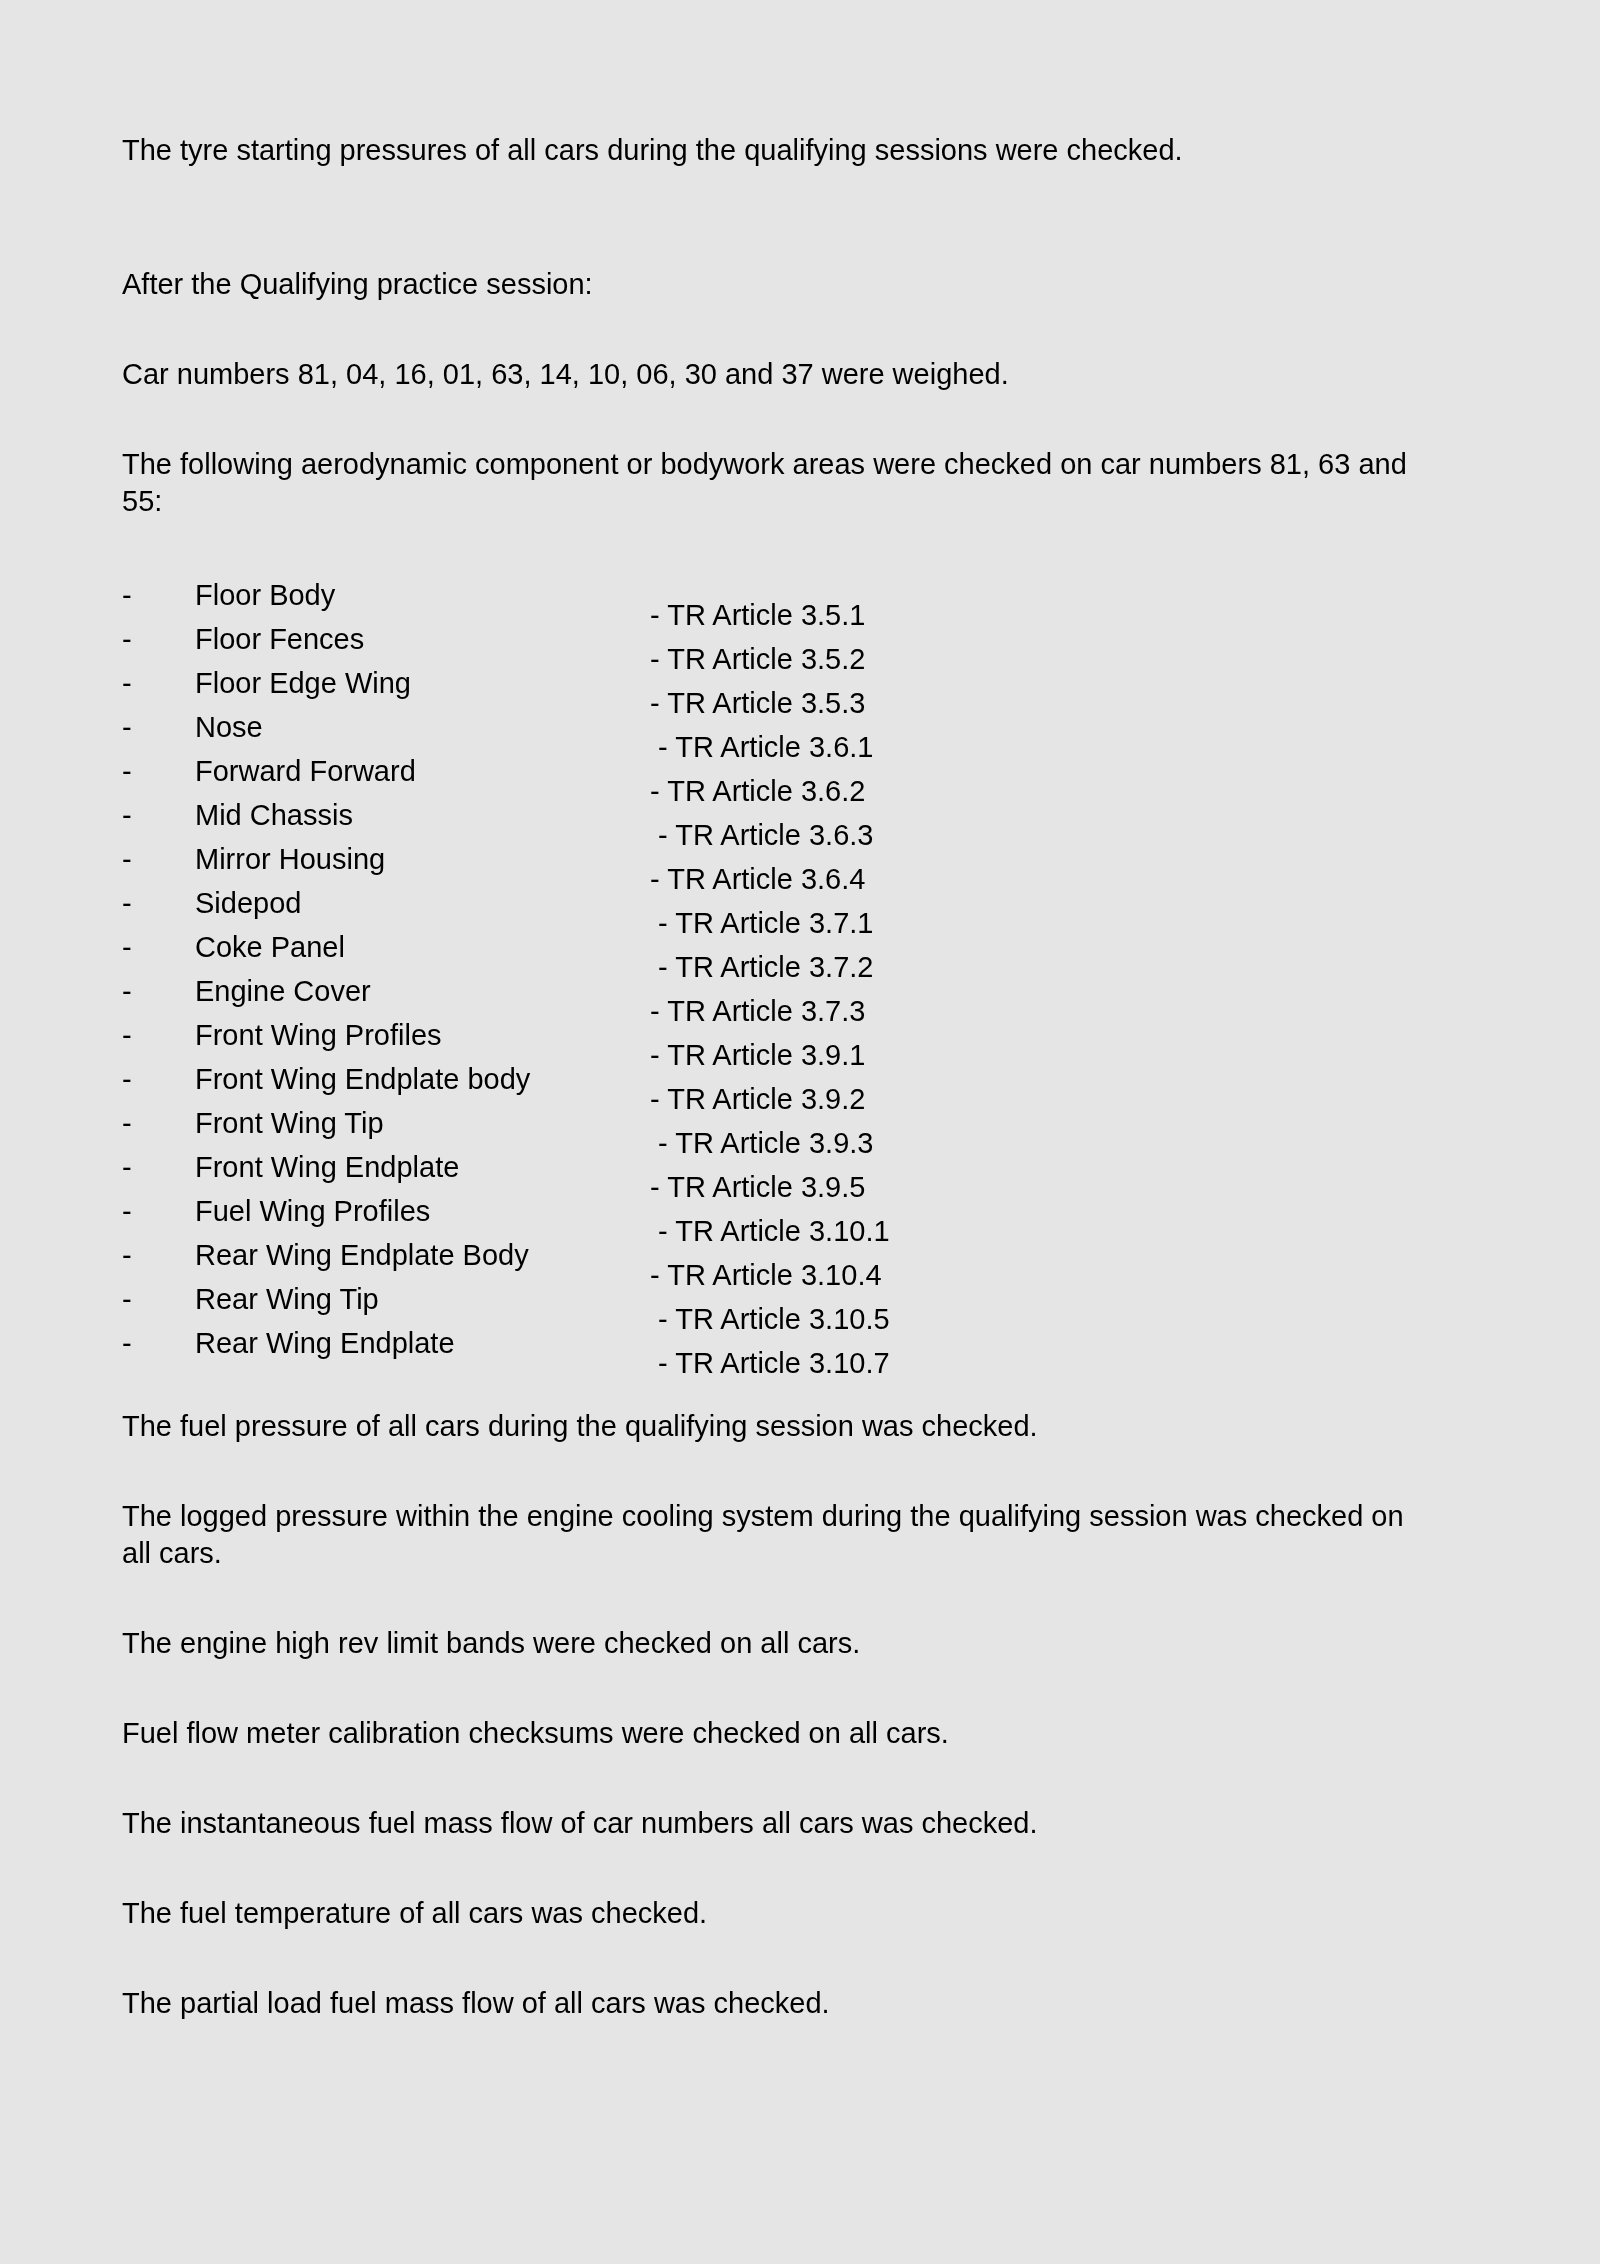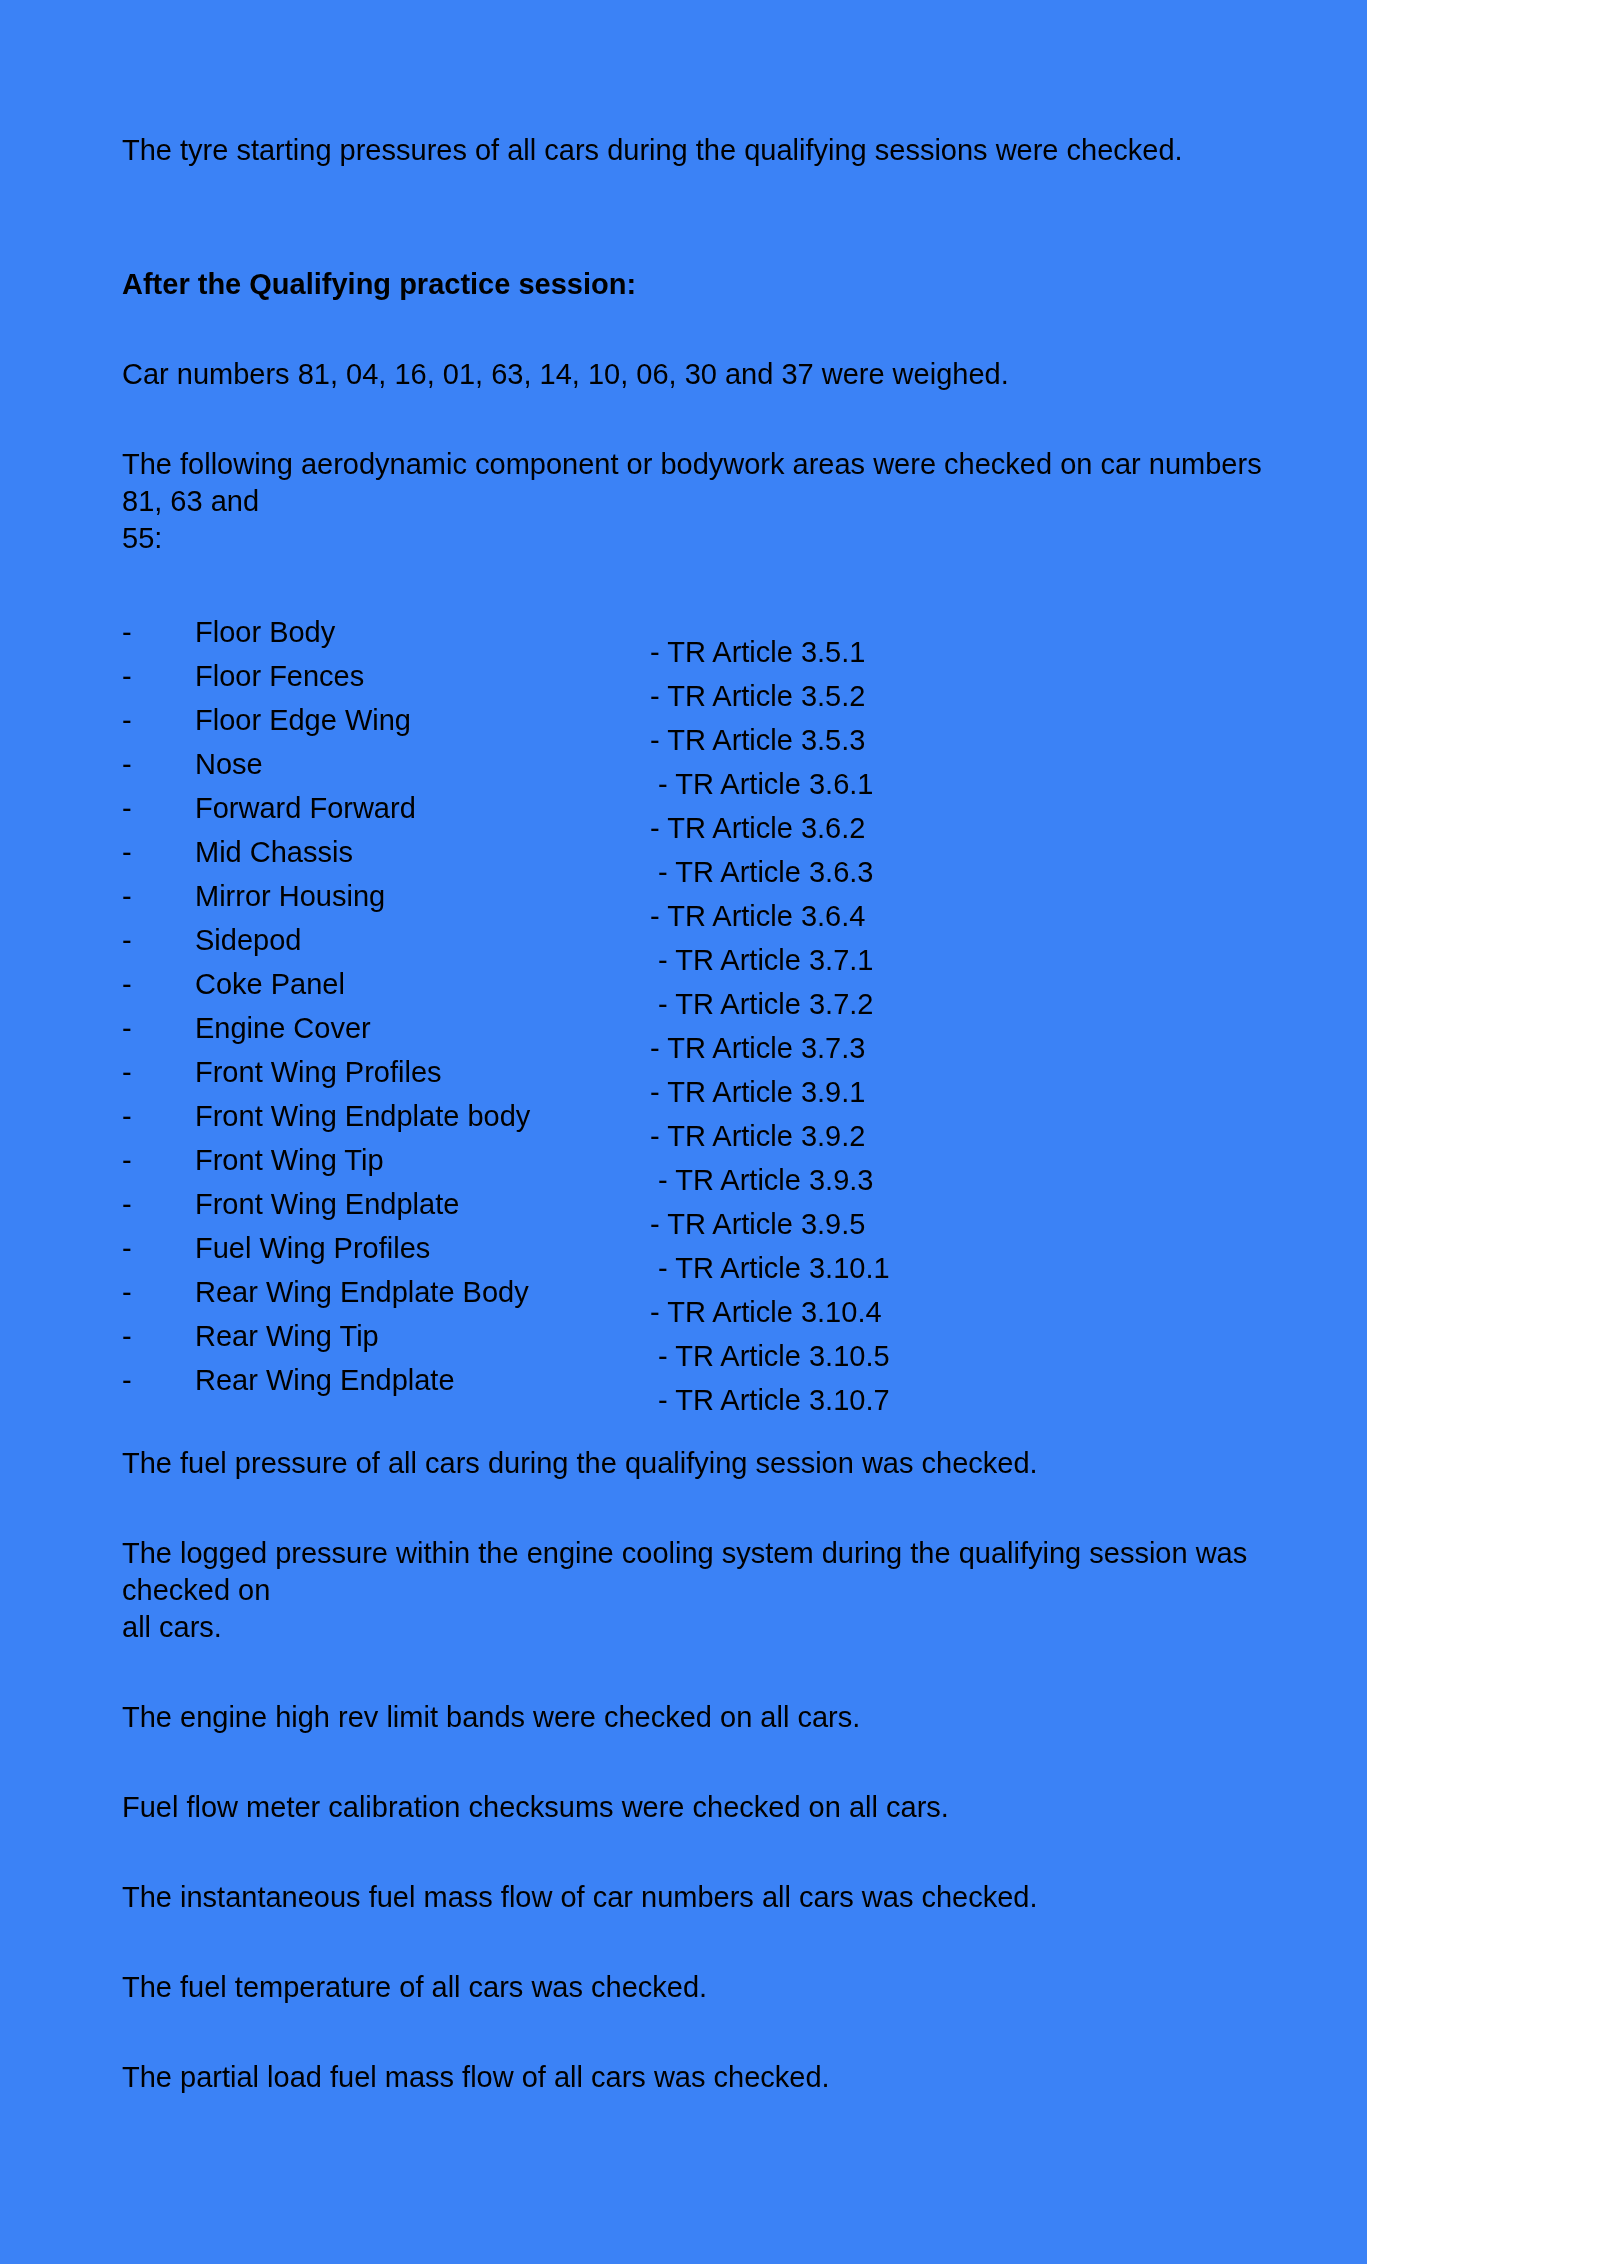--- a/index.html
+++ b/index.html
@@ -2,42 +2,42 @@
 <html><head>
 <meta charset="utf-8">
 <style>
   html, body {
     margin: 0;
     padding: 0;
     background: #ffffff;
   }
   .page {
     position: relative;
-    width: 1367px;
+    width: 1600px;
     height: 2264px;
     box-sizing: border-box;
-    background: #3b82f6;
+    background: #e5e5e5;
     color: #000000;
     font-family: "Liberation Sans", "DejaVu Sans", sans-serif;
     font-size: 29px;
     padding: 132px 100px 0 122px;
     overflow: hidden;
   }
   .para {
     margin: 0 0 53px 0;
     line-height: 37px;
     white-space: pre-wrap;
   }
   .para.intro {
     margin-bottom: 97px;
   }
   .heading {
     margin: 0 0 53px 0;
     line-height: 37px;
-    font-weight: bold;
+    font-weight: normal;
   }
   .component-list {
     list-style: none;
     margin: 0 0 43px 0;
     padding: 0;
   }
   .component-list li {
     position: relative;
     line-height: 44px;
     height: 44px;

